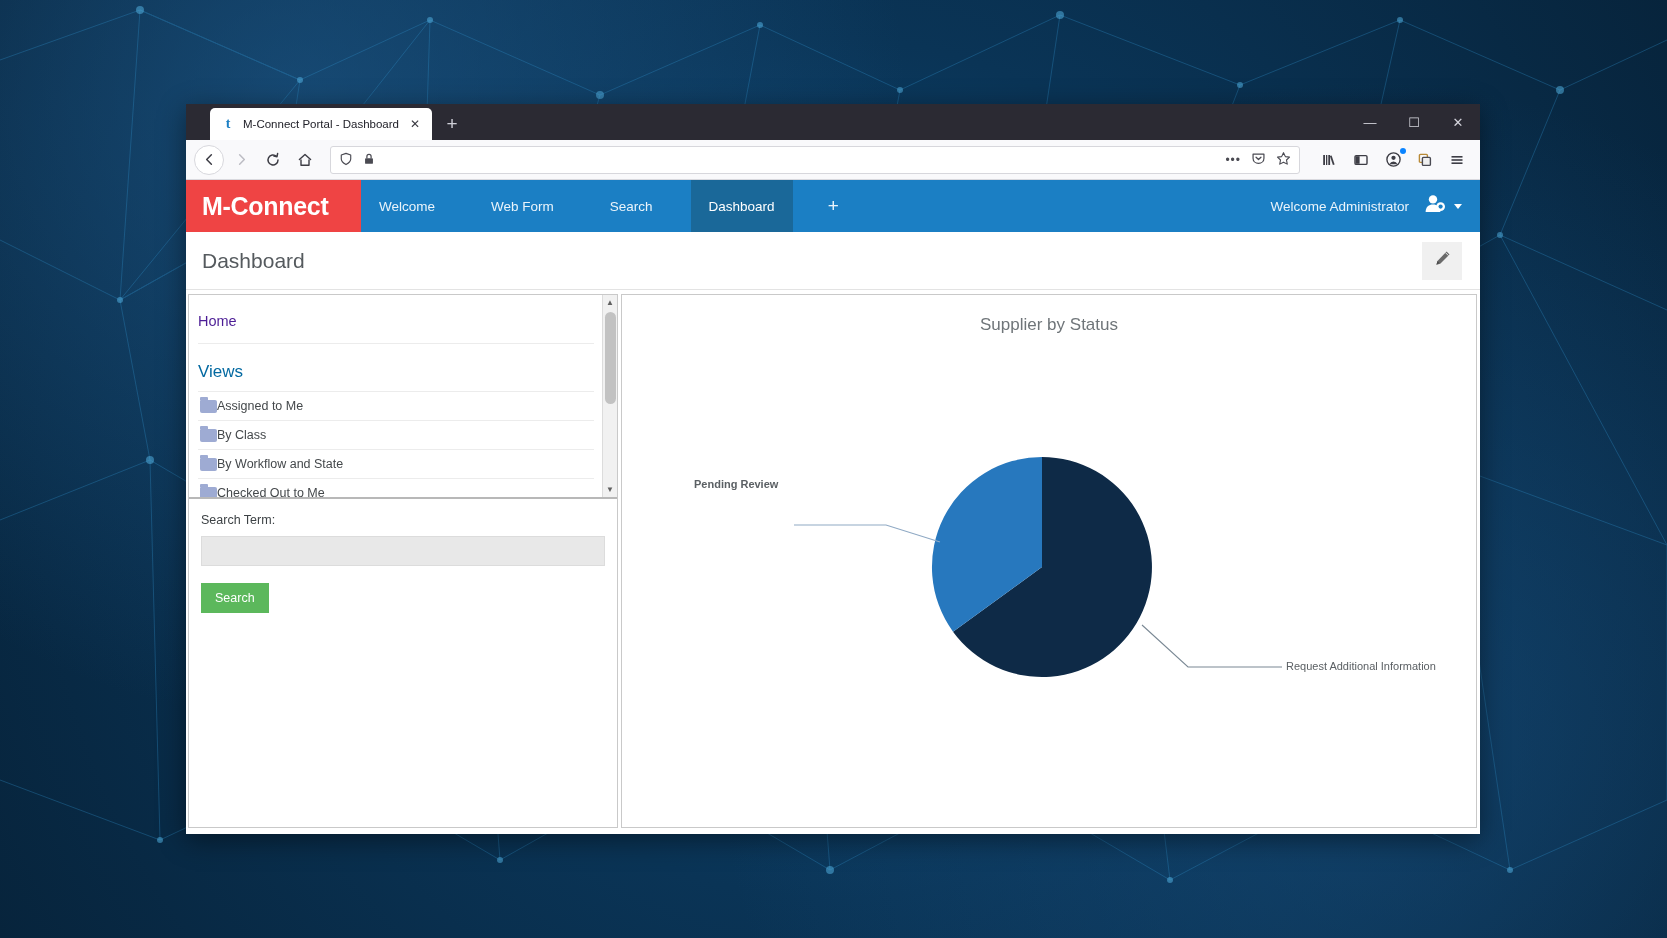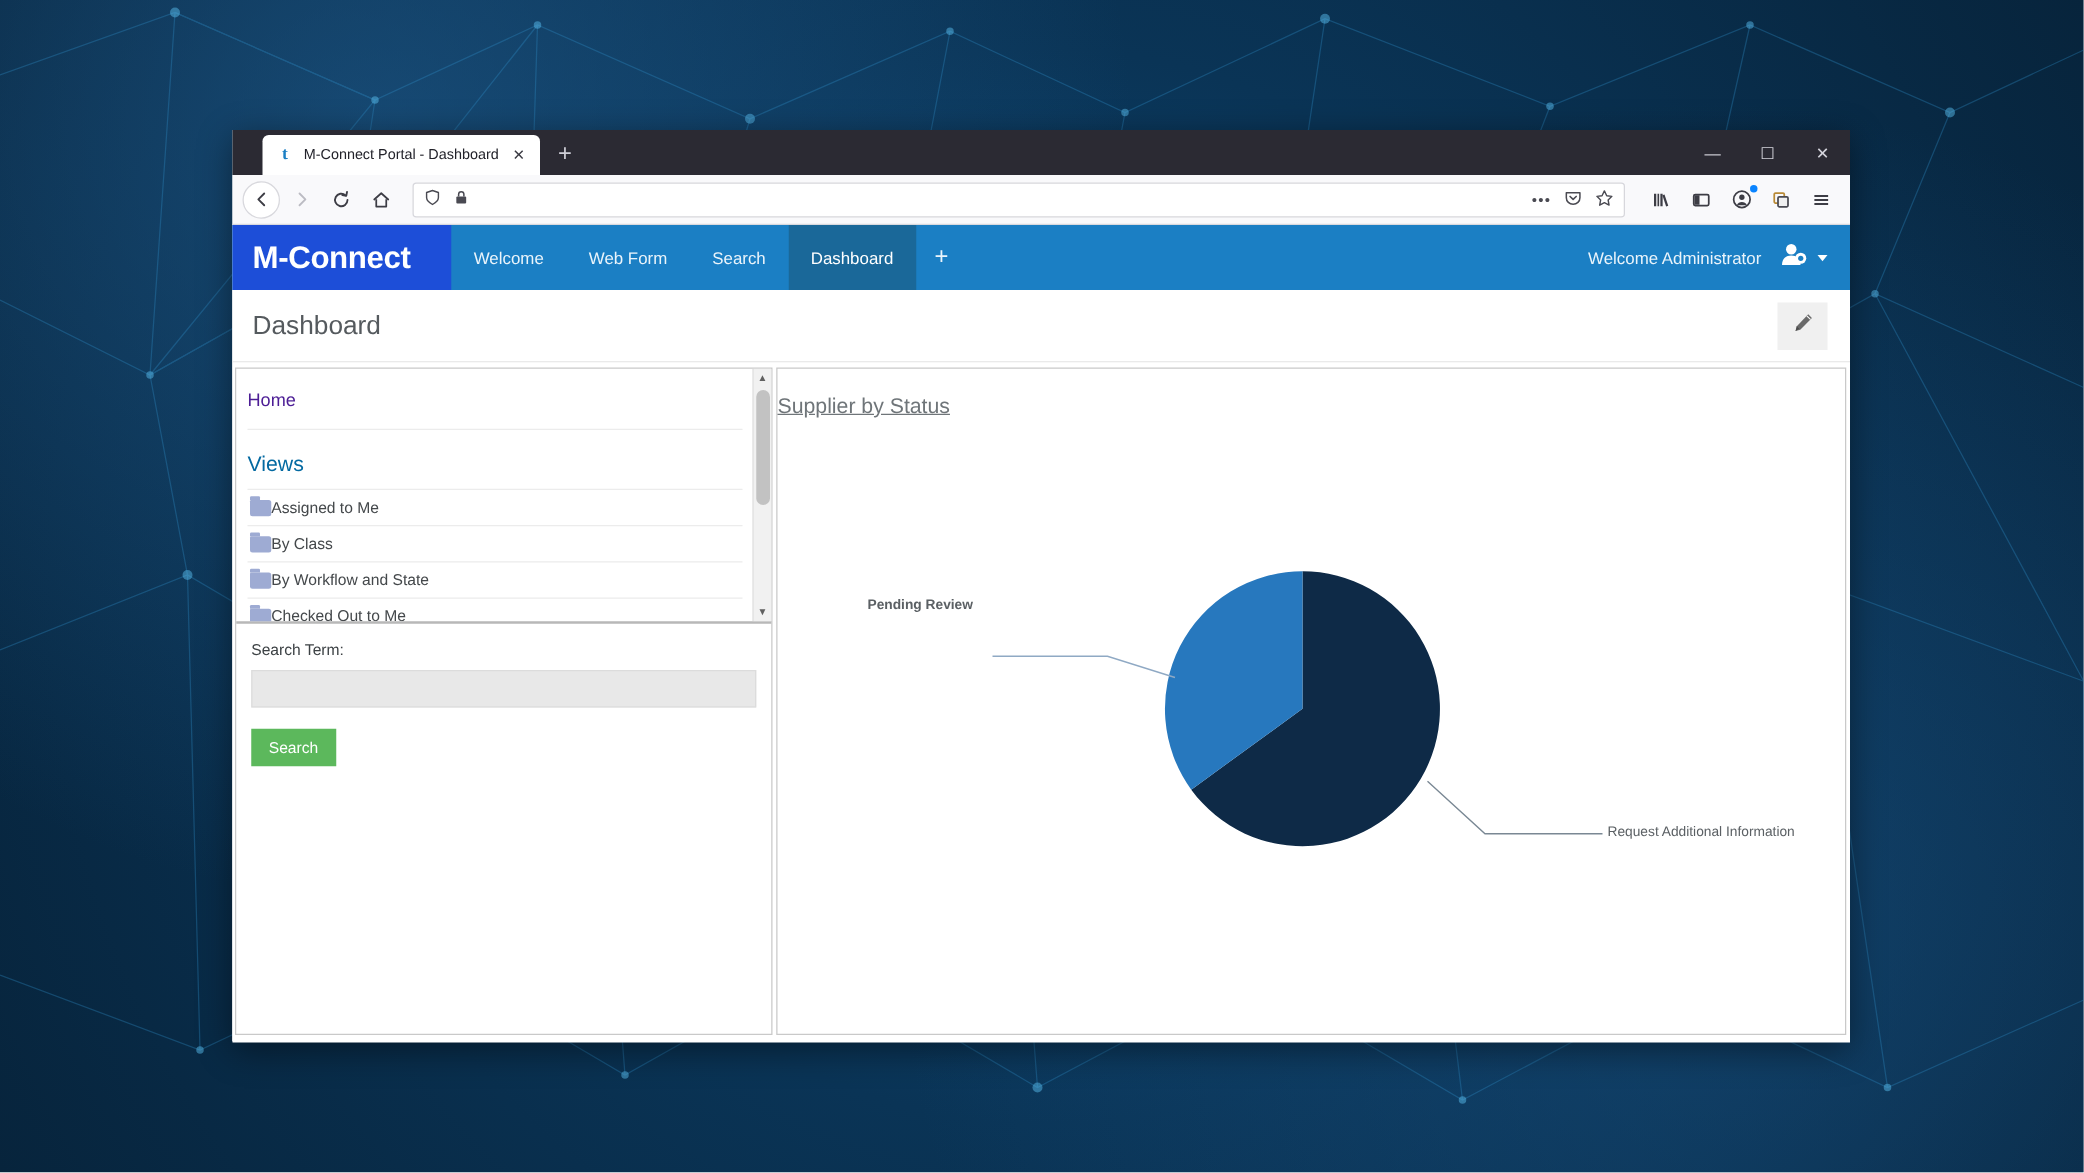--- a/index.html
+++ b/index.html
@@ -141,29 +141,29 @@
   .app { height: 653px; background: #ffffff; display: flex; flex-direction: column; }
 
   .appnav {
     height: 52px;
     background: #1b7fc4;
     display: flex;
     align-items: stretch;
   }
   .brand {
     width: 175px;
-    background: #1d4ed8;
+    background: #ef4444;
     display: flex; align-items: center;
     padding-left: 16px;
     color: #ffffff;
     font-size: 25px;
     font-weight: bold;
     letter-spacing: -0.3px;
   }
-  .navtabs { display: flex; align-items: stretch; }
+  .navtabs { display: flex; align-items: stretch; gap: 20px; }
   .navtab {
     display: flex; align-items: center;
     padding: 0 18px;
     color: #eaf4fb;
     font-size: 13.5px;
   }
   .navtab.active { background: #1a6899; color: #ffffff; }
   .navtab.plus { font-size: 19px; font-weight: 300; padding: 0 15px; }
   .nav-spacer { flex: 1; }
   .nav-welcome {
@@ -300,24 +300,24 @@
   }
 
   
   .chartcol {
     flex: 1;
     border: 1px solid #c9c9c9;
     background: #ffffff;
     position: relative;
   }
   .chart-title {
+    text-align: center;
     padding-top: 20px;
     font-size: 17px;
     color: #6f7579;
-    text-decoration: underline;
   }
   .chart-area { position: relative; width: 100%; height: 470px; }
   .chart-svg { position: absolute; left: 0; top: 0; }
   .slice-label {
     position: absolute;
     font-size: 11px;
     color: #5b6064;
     white-space: nowrap;
   }
 </style>

